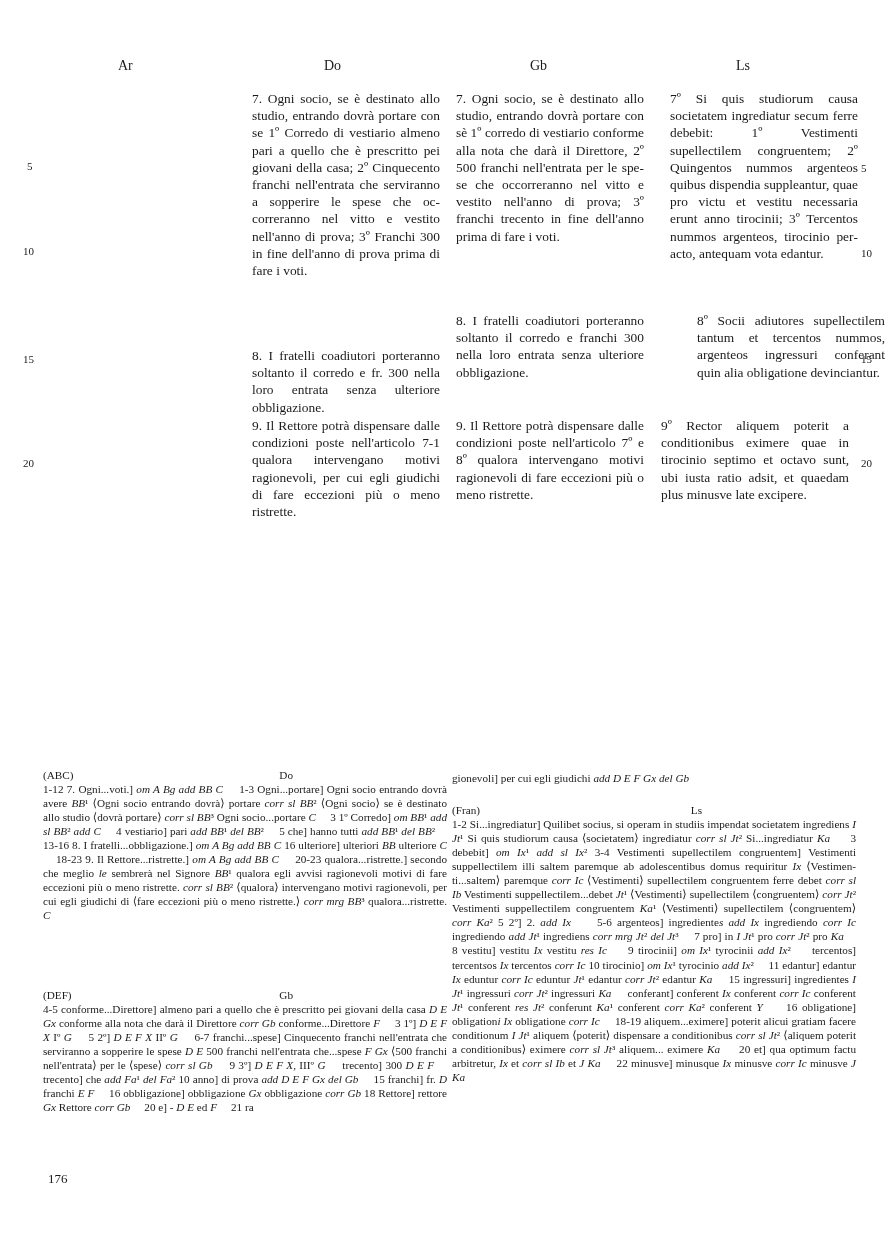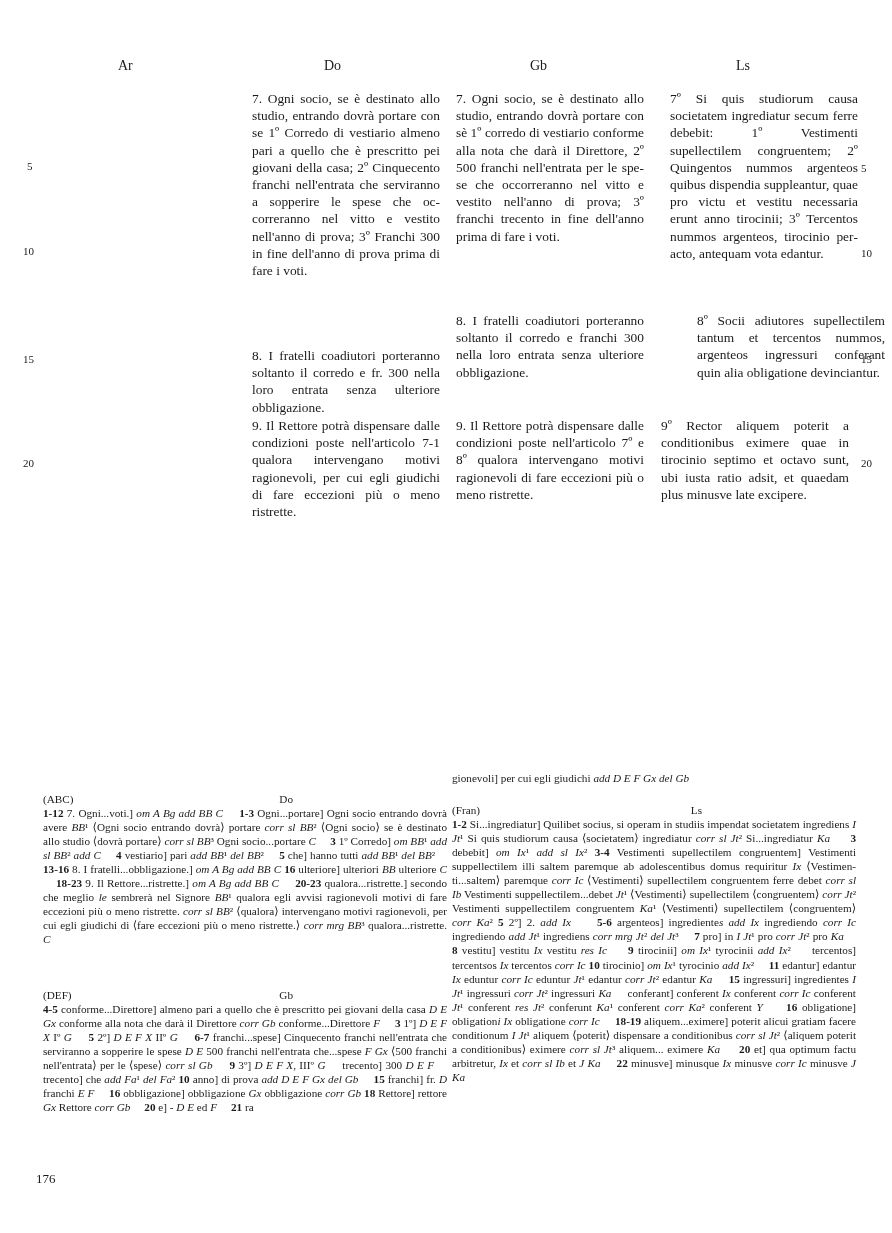--- a/index.html
+++ b/index.html
@@ -24,23 +24,23 @@
     font-family: "Liberation Serif", "DejaVu Serif", serif;
   }
   .app {
     position: absolute; width: 404px;
     font-family: "Liberation Serif", "DejaVu Serif", serif;
     font-size: 11.2px; line-height: 14.05px;
     text-align: justify;
   }
   .app .sig { display: flex; justify-content: space-between; width: 250px; }
   .app i { font-style: italic; }
-  .app b { font-weight: bold; }
+  .app b { font-weight: normal; }
   .pagenum {
-    position: absolute; left: 36px; top: 1171px; font-size: 13px;
+    position: absolute; left: 48px; top: 1171px; font-size: 13px;
     font-family: "Liberation Serif", "DejaVu Serif", serif;
   }
 </style>
 </head>
 <body>
 
 <div class="colhead" style="left:118px;">Ar</div>
 <div class="colhead" style="left:324px;">Do</div>
 <div class="colhead" style="left:530px;">Gb</div>
 <div class="colhead" style="left:736px;">Ls</div>
@@ -60,21 +60,21 @@
 <div class="para" style="left:252px; top:417px;">9. Il Rettore potrà dispensare dalle condizioni poste nell'arti­colo 7-1 qualora intervengano motivi ragionevoli, per cui egli giudichi di fare eccezioni più o meno ristrette.</div>
 
 <div class="para" style="left:456px; top:90px;">7. Ogni socio, se è destinato allo studio, entrando dovrà portare con sè 1º corredo di vestiario conforme alla nota che darà il Direttore, 2º 500 franchi nell'entrata per le spe­se che occorreranno nel vitto e vestito nell'anno di prova; 3º franchi trecento in fine del­l'anno prima di fare i voti.</div>
 <div class="para" style="left:456px; top:312px;">8. I fratelli coadiutori porte­ranno soltanto il corredo e franchi 300 nella loro entrata senza ulteriore obbligazione.</div>
 <div class="para" style="left:456px; top:417px;">9. Il Rettore potrà dispensare dalle condizioni poste nell'ar­ticolo 7º e 8º qualora inter­vengano motivi ragionevoli di fare eccezioni più o meno ristrette.</div>
 
 <div class="para" style="left:661px; top:90px;margin-left:9px;">7º Si quis studiorum causa societatem ingrediatur secum ferre debebit: 1º Vestimenti supellectilem congruentem; 2º Quingentos nummos argen­teos quibus dispendia sup­pleantur, quae pro victu et vestitu necessaria erunt anno tirocinii; 3º Tercentos num­mos argenteos, tirocinio per­acto, antequam vota edantur.</div>
 <div class="para" style="left:697px; top:312px;">8º Socii adiutores supellectilem tantum et tercentos nummos, argenteos ingressuri conferant quin alia obligatione devin­ciantur.</div>
 <div class="para" style="left:661px; top:417px;">9º Rector aliquem poterit a conditionibus eximere quae in tirocinio septimo et octavo sunt, ubi iusta ratio adsit, et quaedam plus minusve late excipere.</div>
 
-<div class="app" style="left:43px; top:792px;">
+<div class="app" style="left:43px; top:768px;">
   <div class="sig">
     <span>(ABC)</span>
     <span>Do</span>
   </div>
   <div><b>1-12</b> 7. Ogni...voti.] <i>om A Bg add BB C</i> &nbsp;&nbsp;&nbsp; <b>1-3</b> Ogni...portare] Ogni socio entrando dovrà avere <i>BB</i>¹ ⟨Ogni socio entrando dovrà⟩ por­tare <i>corr sl BB</i>² ⟨Ogni socio⟩ se è destinato allo studio ⟨dovrà portare⟩ <i>corr sl BB</i>³ Ogni socio...portare <i>C</i> &nbsp;&nbsp;&nbsp; <b>3</b> 1º Corredo] <i>om BB</i>¹ <i>add sl BB</i>² <i>add C</i> &nbsp;&nbsp;&nbsp; <b>4</b> vestiario] pari <i>add BB</i>¹ <i>del BB</i>² &nbsp;&nbsp;&nbsp; <b>5</b> che] hanno tutti <i>add BB</i>¹ <i>del BB</i>² &nbsp;&nbsp;&nbsp; <b>13-16</b> 8. I fratelli...obbligazione.] <i>om A Bg add BB C</i> <b>16</b> ulteriore] ulteriori <i>BB</i> ulteriore <i>C</i> &nbsp;&nbsp;&nbsp; <b>18-23</b> 9. Il Rettore...ristrette.] <i>om A Bg add BB C</i> &nbsp;&nbsp;&nbsp; <b>20-23</b> qualora...ristrette.] secondo che meglio <i>le</i> sembrerà nel Signore <i>BB</i>¹ qualora egli avvisi ragionevoli motivi di fare eccezioni più o meno ristrette. <i>corr sl BB</i>² ⟨qualora⟩ intervengano motivi ragionevoli, per cui egli giudichi di ⟨fare eccezioni più o meno ristrette.⟩ <i>corr mrg BB</i>³ qualora...ristrette. <i>C</i></div>
 </div>
 
 <div class="app" style="left:43px; top:988px;">
   <div class="sig">
     <span>(DEF)</span>

